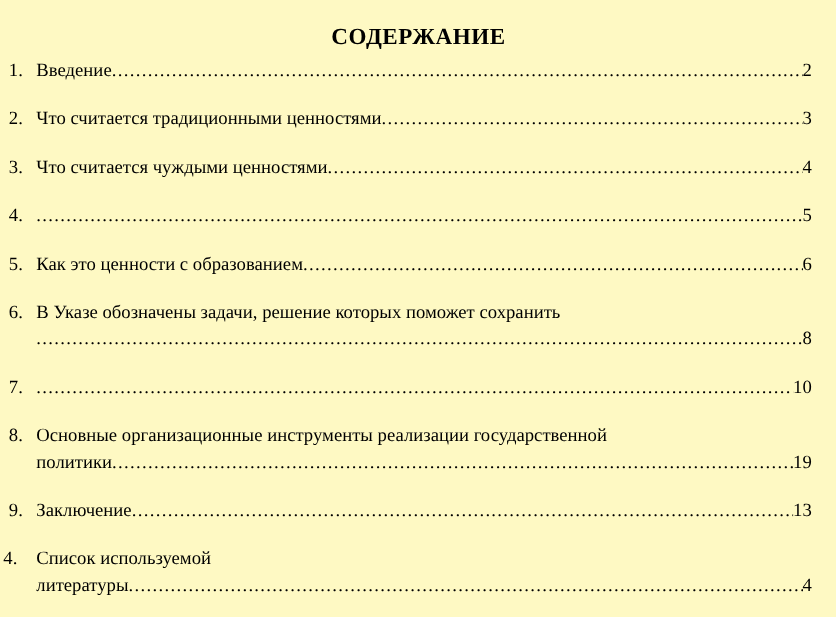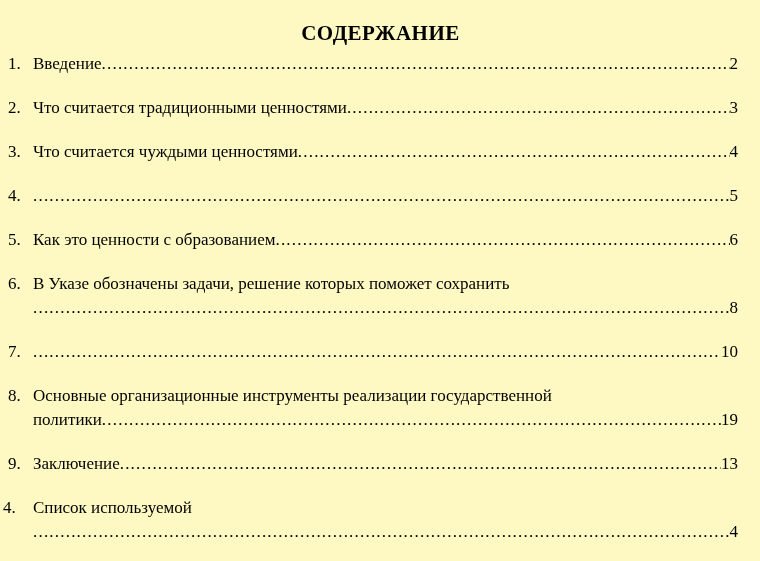--- a/index.html
+++ b/index.html
@@ -170,19 +170,20 @@
             <span class="pagenum">13</span>
           </span>
         </span>
   </div>
 
   <div class="entry wide-num">
     <span class="num">4.</span>
     <span class="body">
           <span class="line"><span class="text">Список используемой</span></span>
           <span class="line leader-line">
+            <span class="text">литературы</span>
             <span class="leader">................................................................................................................................................................................................................................................</span>
             <span class="pagenum">4</span>
           </span>
         </span>
   </div>
 </div>
 </div>
 
 </body></html>

